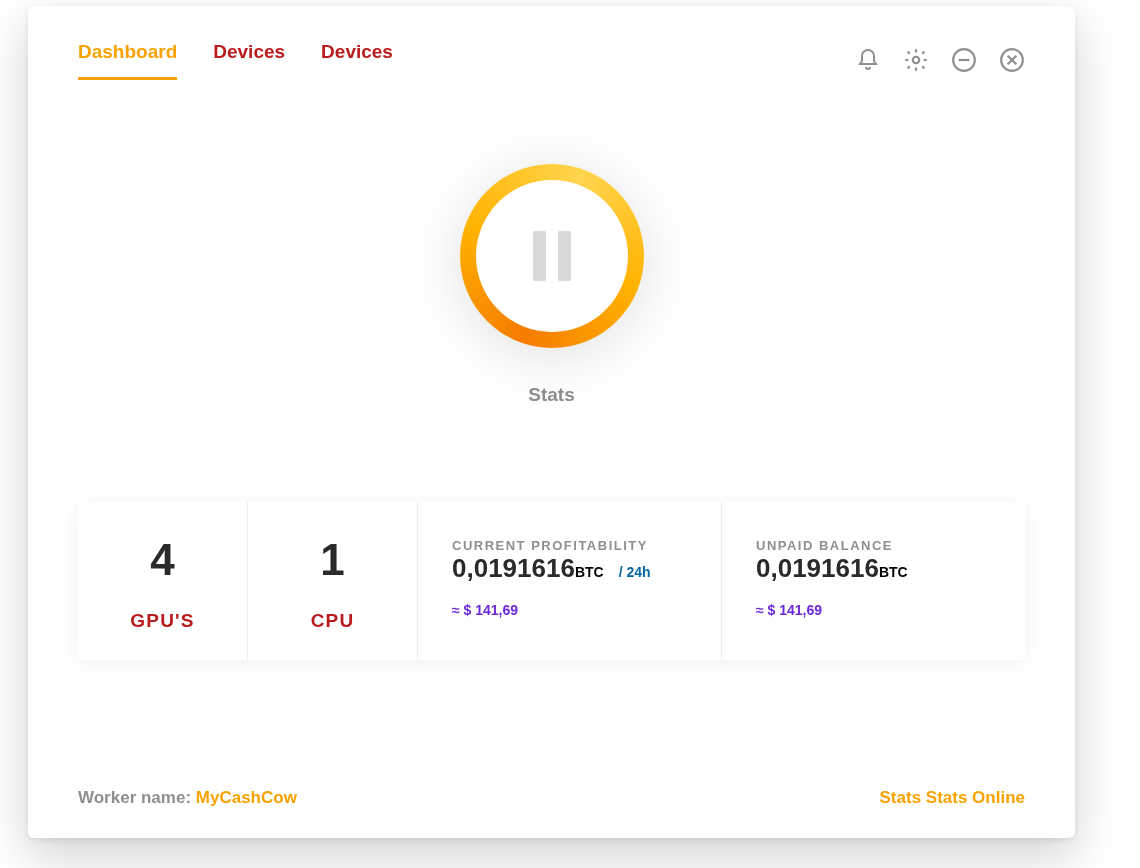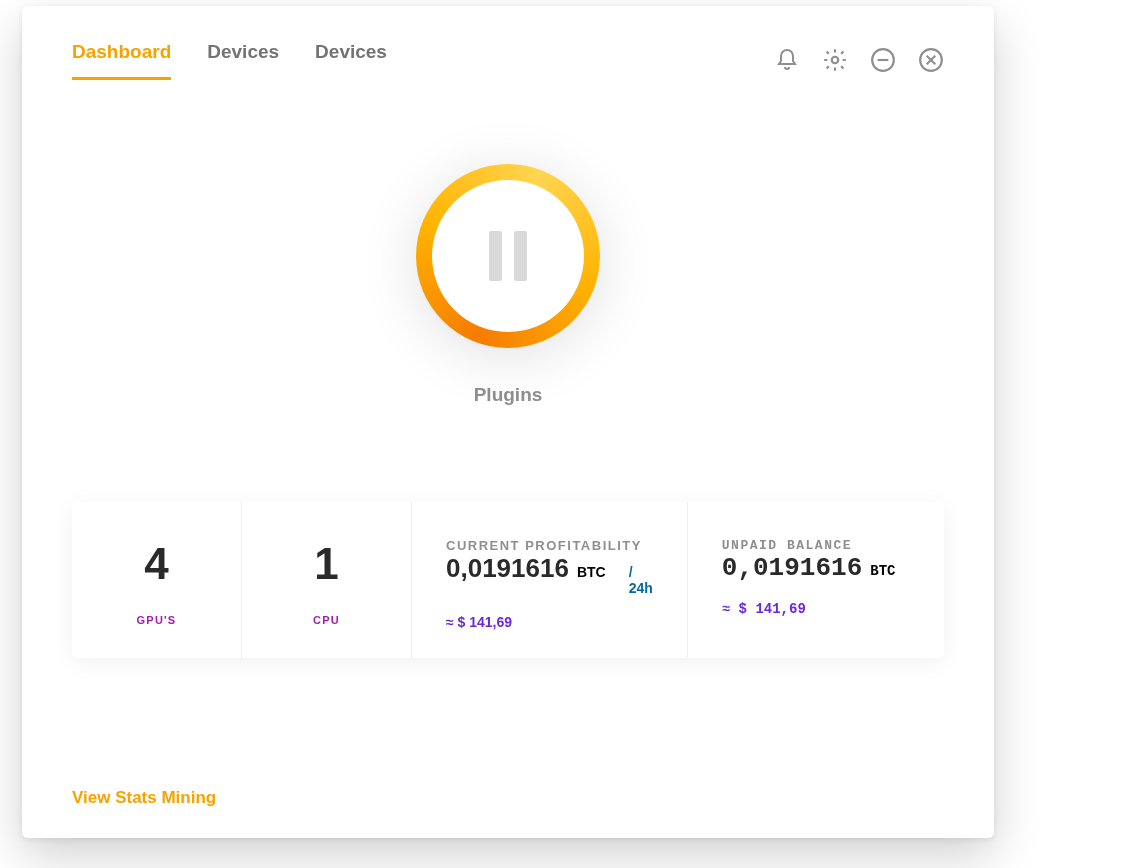--- a/index.html
+++ b/index.html
@@ -1,38 +1,38 @@
 <!DOCTYPE html>
 <html><head>
 <meta charset="utf-8">
 <style>
   * { box-sizing: border-box; margin: 0; padding: 0; }
   html, body { width: 1140px; height: 868px; font-family: "Segoe UI", "Helvetica Neue", Arial, sans-serif; background: #fff; }
   .window {
     position: absolute;
-    left: 22px; top: 6px;
-    width: 972px; height: 832px;
+    left: 28px; top: 6px;
+    width: 1047px; height: 832px;
     background: #fff;
     border-radius: 6px;
     box-shadow: 0 18px 48px rgba(0,0,0,0.18), 0 2px 6px rgba(0,0,0,0.08);
     padding: 0;
   }
   
   .header {
     display: flex;
     align-items: center;
     justify-content: space-between;
     padding: 24px 50px 0 50px;
     height: 84px;
   }
   .tabs { display: flex; gap: 36px; }
   .tab {
     font-size: 19px;
     font-weight: 600;
-    color: #737373;
+    color: #b91c1c;
     padding-bottom: 14px;
     cursor: pointer;
     border-bottom: 3px solid transparent;
   }
   .tab.active { color: #f8a200; border-bottom-color: #f8a200; }
   .header-icons { display: flex; gap: 22px; align-items: center; }
   .hicon { width: 26px; height: 26px; cursor: pointer; display: flex; align-items: center; justify-content: center; }
   .hicon svg { stroke: #8f8f8f; stroke-width: 2; fill: none; }
   
   .center { display: flex; flex-direction: column; align-items: center; margin-top: 74px; }
@@ -60,27 +60,27 @@
   
   .stats {
     margin: 96px 50px 0 50px;
     display: flex;
     border-radius: 4px;
     box-shadow: 0 4px 24px rgba(0,0,0,0.06);
     background: #fff;
     overflow: hidden;
   }
   .card { border-right: 1px solid #eeeeee; padding: 36px 34px 28px 34px; display: flex; flex-direction: column; }
-  .card:last-child { border-right: none; font-family: Liberation Mono, monospace; }
+  .card:last-child { border-right: none; }
   .card.small { width: 170px; align-items: center; justify-content: center; }
   .card.wide { flex: 1; }
   .big-num { font-size: 44px; font-weight: 800; color: #2a2a2a; line-height: 1; }
-  .small-label { margin-top: 28px; font-size: 11px; font-weight: 700; letter-spacing: 1.2px; color: #a21caf; }
+  .small-label { margin-top: 28px; font-size: 19px; font-weight: 700; letter-spacing: 1.2px; color: #b91c1c; }
   .card-title { font-size: 13px; font-weight: 700; letter-spacing: 1.5px; color: #8f8f8f; }
-  .btc-row { display: flex; align-items: baseline; gap: 8px; }
+  .btc-row { display: flex; align-items: baseline; }
   .btc-amount { font-size: 26px; font-weight: 800; color: #2a2a2a; }
   .btc-unit { font-size: 14px; font-weight: 700; color: #000000; }
   .btc-suffix { font-size: 14px; font-weight: 600; color: #0369a1; margin-left: 15px; }
   .usd { margin-top: 18px; font-size: 14px; font-weight: 600; color: #6d28d9; }
   
   .footer {
     position: absolute;
     bottom: 30px; left: 50px; right: 50px;
     display: flex; justify-content: space-between; align-items: center;
   }
@@ -130,21 +130,21 @@
 
   <div class="center">
     <div class="mining-btn">
       <div class="ring"></div>
       <div class="ring-inner"></div>
       <div class="pause-bars">
           <span></span>
           <span></span>
         </div>
     </div>
-    <div class="mining-label">Plugins</div>
+    <div class="mining-label">Stats</div>
   </div>
 
   <div class="stats">
     <div class="card small">
       <div class="big-num">4</div>
       <div class="small-label">GPU'S</div>
     </div>
     <div class="card small">
       <div class="big-num">1</div>
       <div class="small-label">CPU</div>
@@ -162,16 +162,19 @@
       <div class="card-title">UNPAID BALANCE</div>
       <div class="btc-row">
         <span class="btc-amount">0,0191616</span>
         <span class="btc-unit">BTC</span>
       </div>
       <div class="usd">≈ $ 141,69</div>
     </div>
   </div>
 
   <div class="footer">
-    <div class="view-stats">View Stats Mining</div>
+    <div class="worker">
+      <span>Worker name: </span><span class="worker-name">MyCashCow</span>
+    </div>
+    <div class="view-stats">Stats Stats Online</div>
   </div>
 
 </div>
 
 </body></html>

